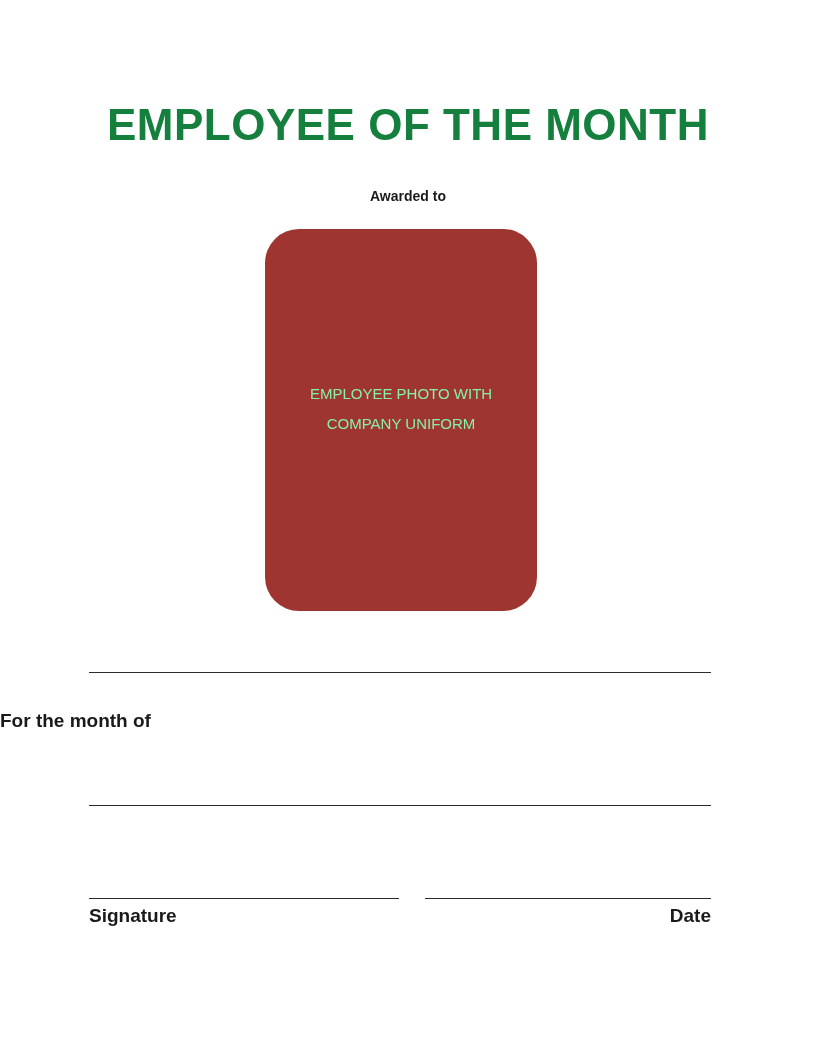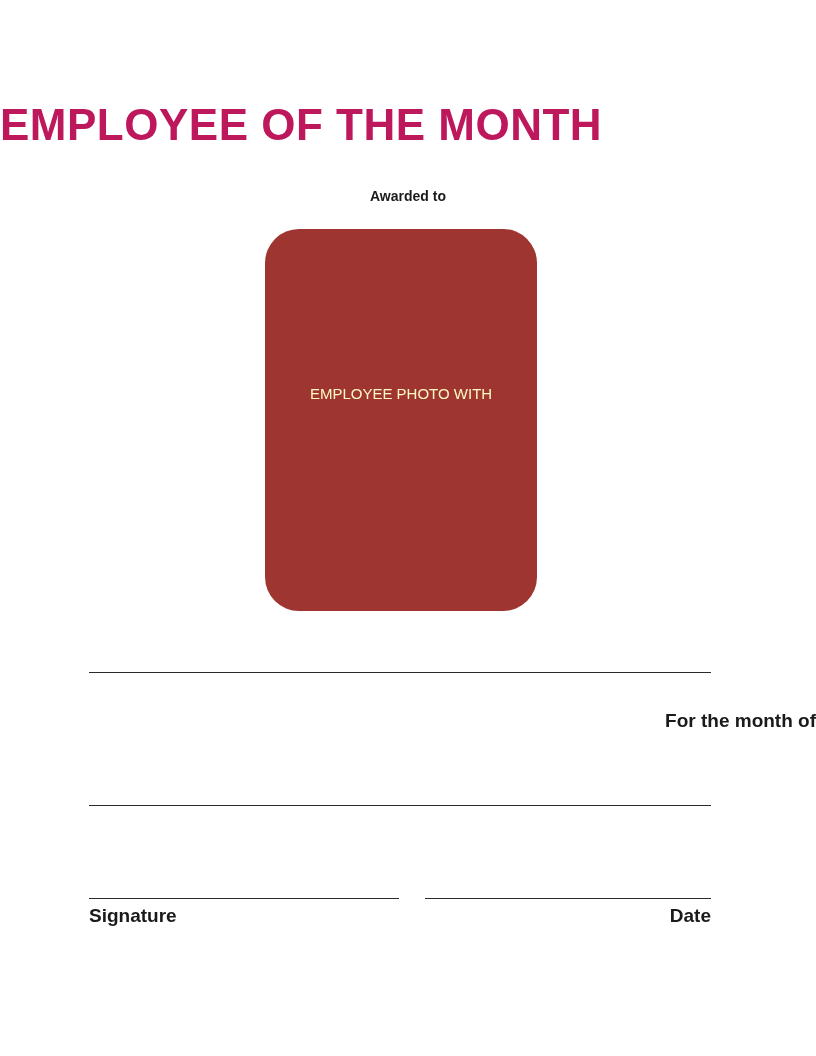--- a/index.html
+++ b/index.html
@@ -20,25 +20,25 @@
     width: 816px;
     height: 1056px;
     box-sizing: border-box;
   }
 
   .title {
     position: absolute;
     top: 100px;
     left: 0;
     width: 816px;
-    text-align: left;
+    text-align: center;
     font-size: 44px;
     font-weight: bold;
     letter-spacing: 0.5px;
-    color: #be185d;
+    color: #15803d;
     font-family: "Liberation Sans", sans-serif;
   }
 
   .awarded-to {
     position: absolute;
     top: 188px;
     left: 0;
     width: 816px;
     text-align: center;
     font-size: 14px;
@@ -57,40 +57,40 @@
     box-sizing: border-box;
   }
   .photo-caption {
     position: absolute;
     top: 150px;
     left: 0;
     width: 272px;
     text-align: center;
     font-size: 15px;
     line-height: 30px;
-    color: #fef9c3;
+    color: #86efac;
     font-family: "Liberation Sans", sans-serif;
   }
 
   .rule {
     position: absolute;
     height: 0;
     border-top: 1px solid #2b2b2b;
   }
   .rule-1 { top: 672px; left: 89px; width: 622px; }
   .rule-2 { top: 805px; left: 89px; width: 622px; }
   .rule-3 { top: 898px; left: 89px; width: 310px; }
   .rule-4 { top: 898px; left: 425px; width: 286px; }
 
   .month-label {
     position: absolute;
     top: 710px;
     left: 0;
     width: 816px;
-    text-align: right;
+    text-align: left;
     font-size: 19px;
     font-weight: bold;
     color: #1a1a1a;
   }
 
   .sig-label {
     position: absolute;
     top: 905px;
     left: 89px;
     width: 310px;
@@ -115,20 +115,21 @@
 
 <div class="page">
 
   <div class="title">EMPLOYEE OF THE MONTH</div>
 
   <div class="awarded-to">Awarded to</div>
 
   <div class="photo-box">
     <div class="photo-caption">
       <div>EMPLOYEE PHOTO WITH</div>
+      <div>COMPANY UNIFORM</div>
     </div>
   </div>
 
   <div class="rule rule-1"></div>
 
   <div class="month-label">For the month of</div>
 
   <div class="rule rule-2"></div>
 
   <div class="rule rule-3"></div>

